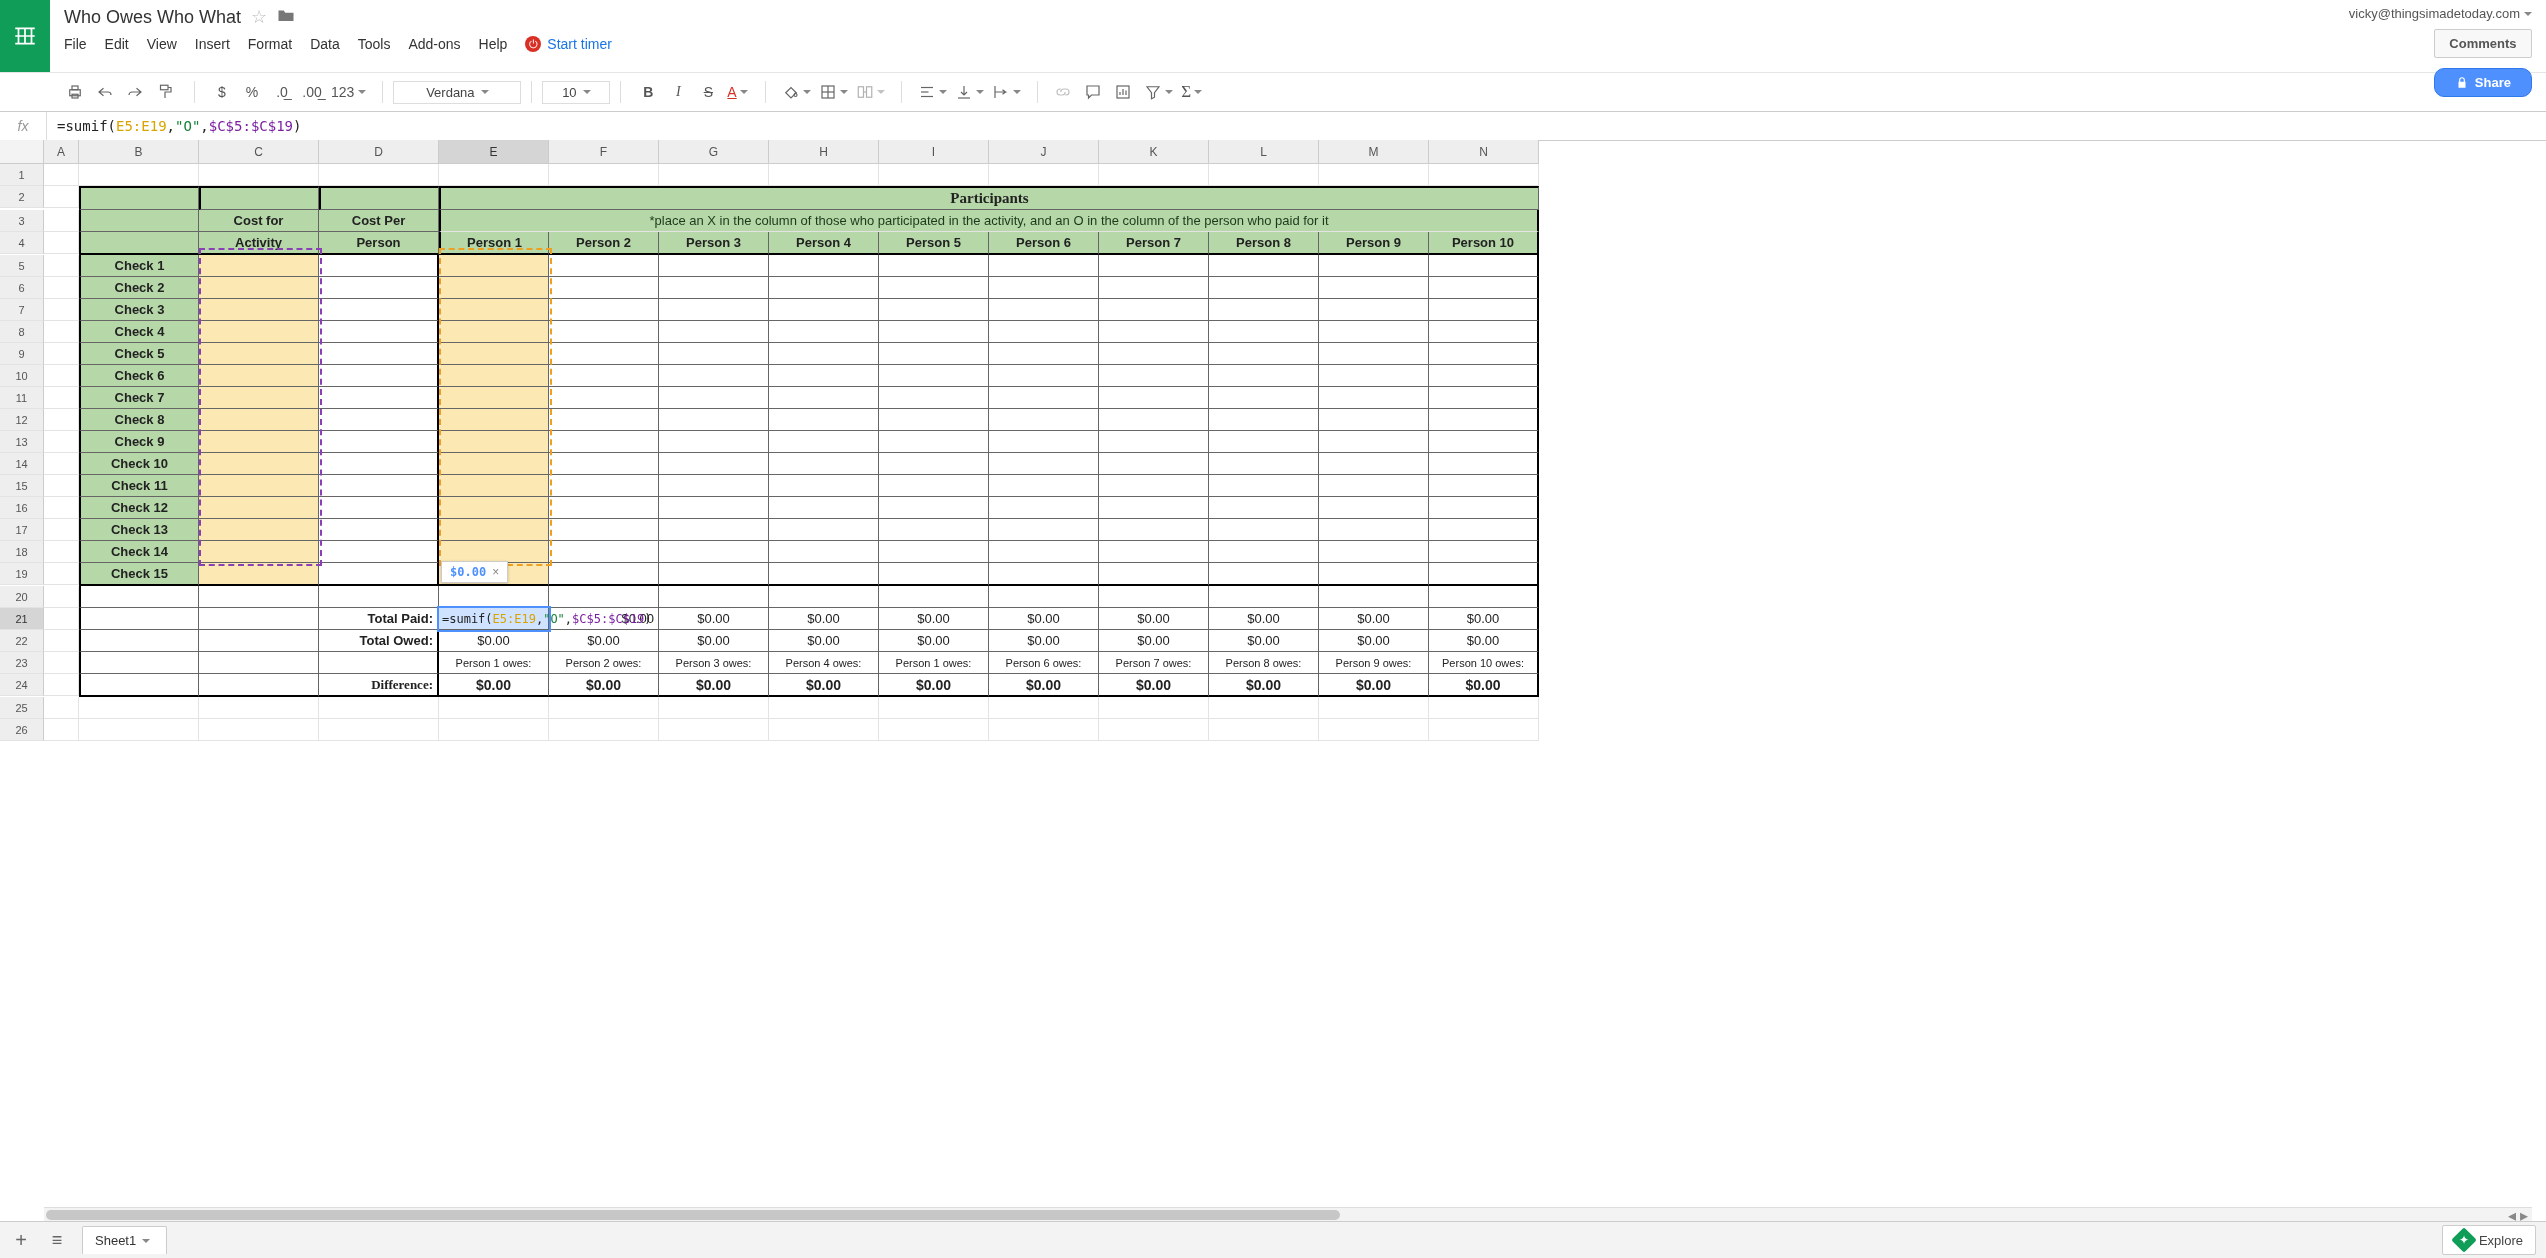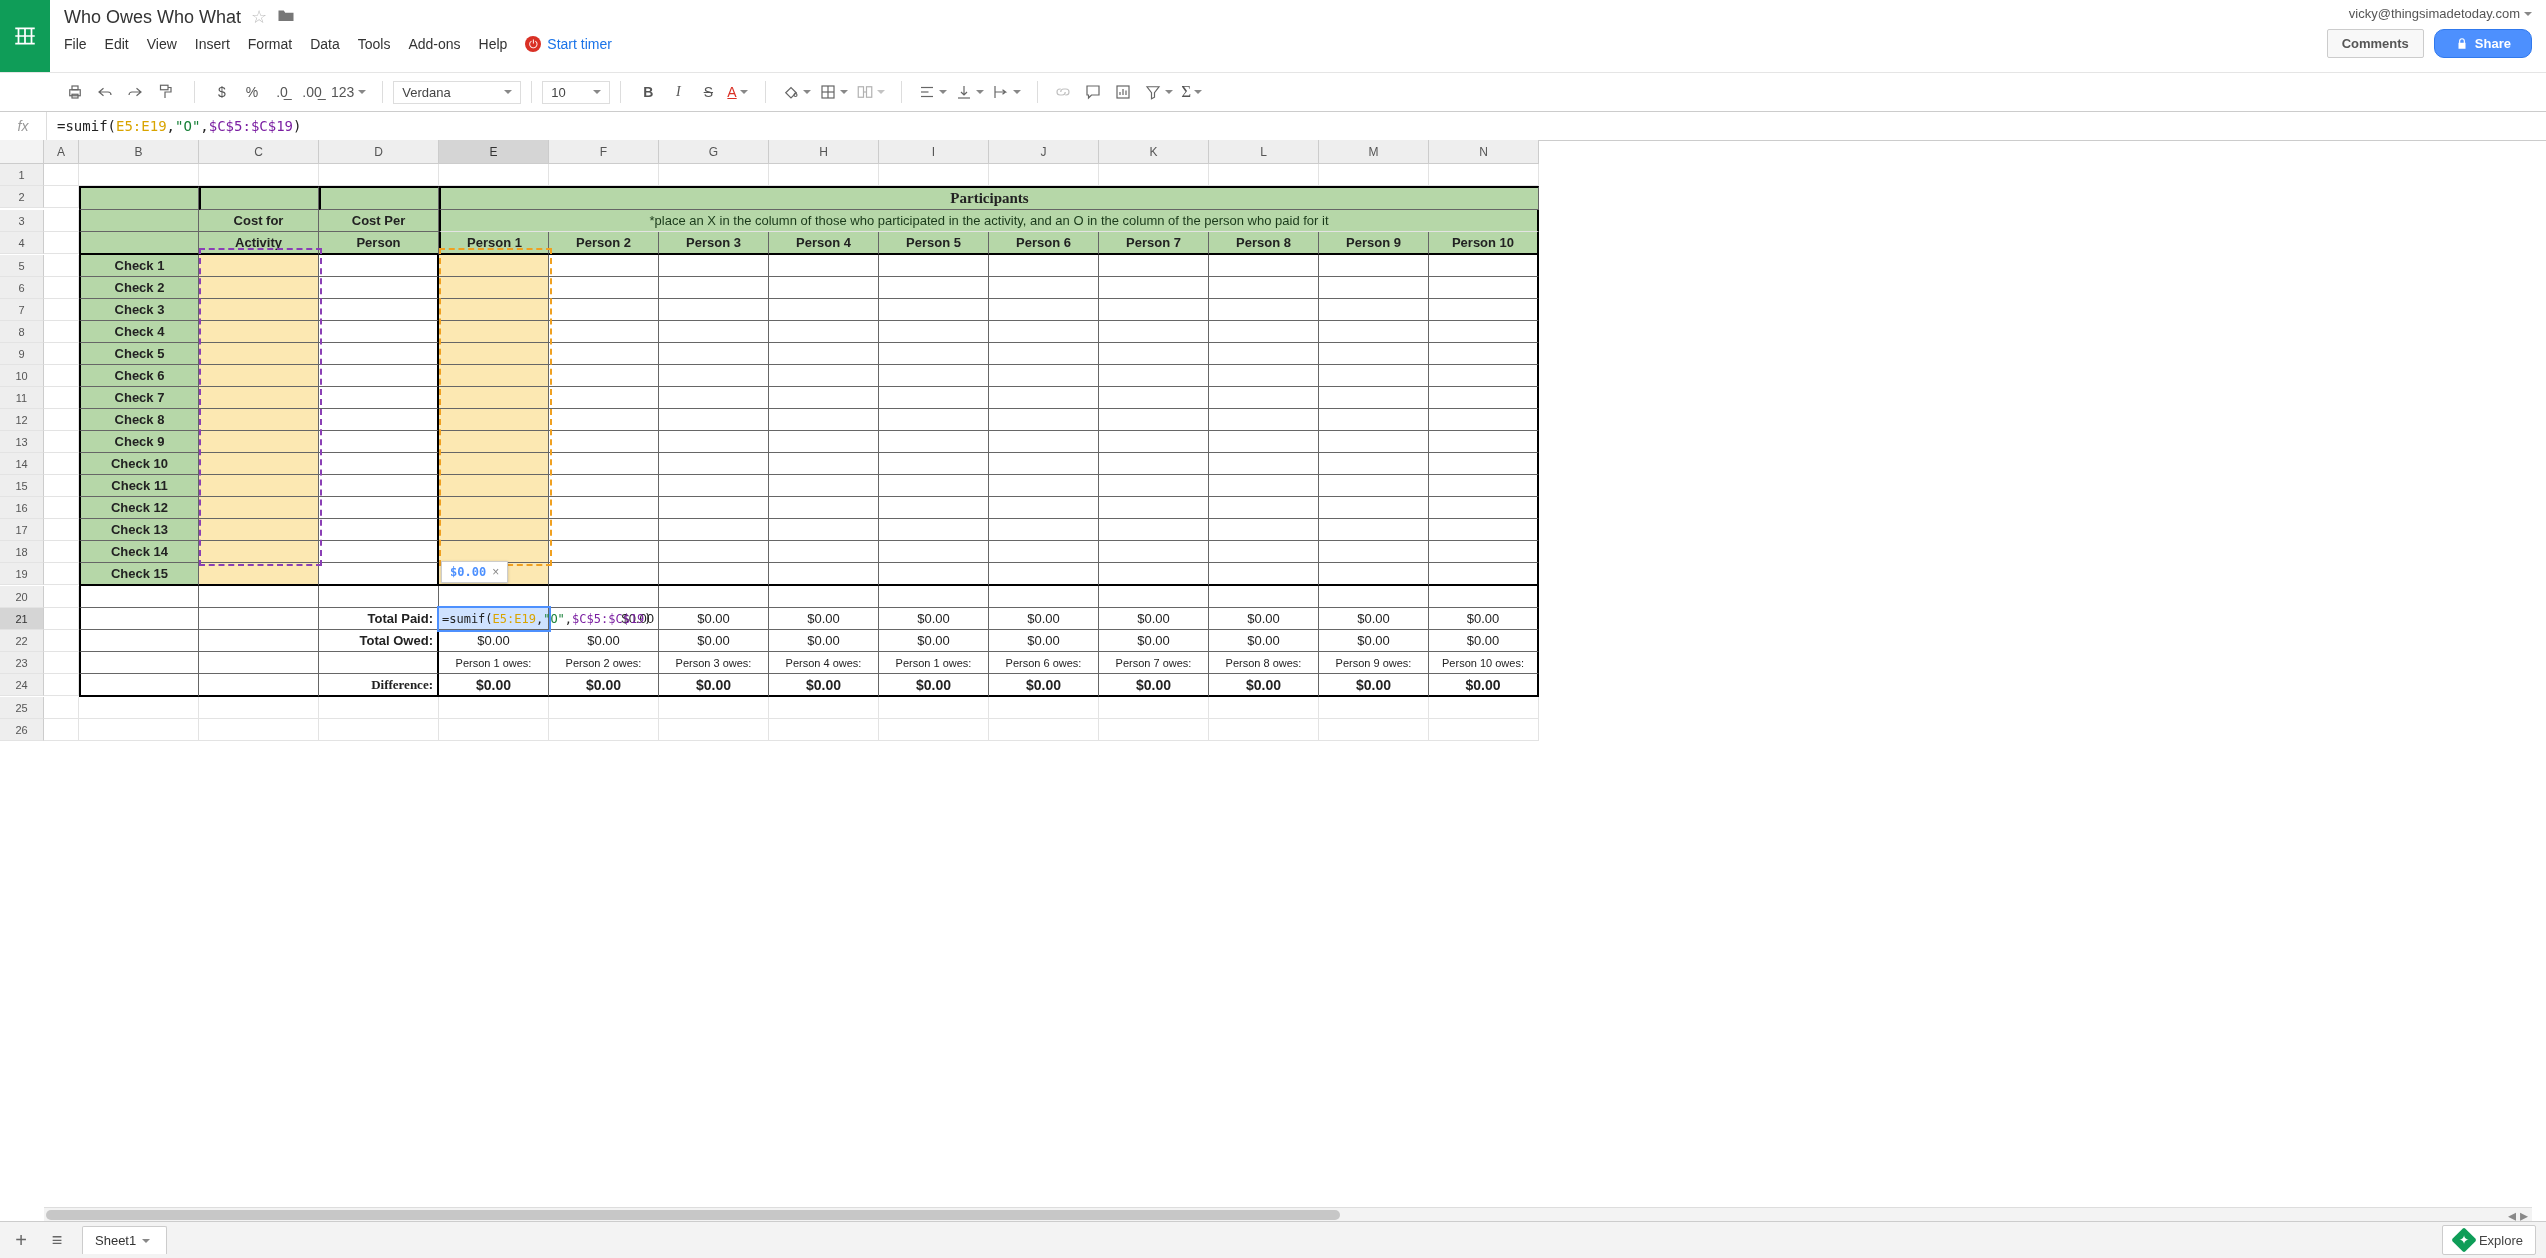--- a/index.html
+++ b/index.html
@@ -41,21 +41,21 @@
   .timer-dot {
     width: 16px; height: 16px; border-radius: 50%;
     background: #d93025; color: #fff; font-size: 11px; line-height: 16px; text-align: center;
   }
 
   .title-right {
     display: flex; flex-direction: column; align-items: flex-end;
     padding: 6px 14px 0 0; gap: 8px;
   }
   .user-email { font-size: 13px; color: #555; display: flex; align-items: center; gap: 4px; }
-  .right-buttons { display: flex; gap: 10px; align-items: center; }
+  .right-buttons { display: flex; gap: 10px; align-items: center; flex-direction: column; }
   .btn-comments {
     border: 1px solid #ccc; background: #f8f8f8; padding: 6px 14px;
     font-size: 13px; border-radius: 2px; font-weight: bold; color: #555;
   }
   .btn-share {
     background: #4d90fe; color: #fff; border: 1px solid #3079ed;
     padding: 6px 20px; font-size: 13px; border-radius: 10px; font-weight: bold;
     display: flex; align-items: center; gap: 6px;
   }
 
@@ -71,21 +71,21 @@
     font-size: 14px;
   }
   .toolbar .tb-group { display: flex; align-items: center; gap: 8px; padding: 0 6px; }
   .toolbar .sep { width: 1px; height: 22px; background: #ddd; margin: 0 6px; }
   .tb-btn { min-width: 22px; text-align: center; cursor: pointer; color: #555; }
   .tb-icon-svg { width: 18px; height: 18px; display: block; }
   .tb-icon-svg path, .tb-icon-svg line, .tb-icon-svg rect, .tb-icon-svg polyline, .tb-icon-svg circle { stroke: #666; stroke-width: 1.6; fill: none; }
   .tb-drop {
     border: 1px solid #ddd; padding: 3px 8px;
     display: flex; align-items: center; gap: 6px; font-size: 13px; color: #444;
-    min-width: 80px; justify-content: space-between;
+    min-width: 80px; justify-content: center;
   }
   .tb-drop.font { min-width: 110px; }
   .tb-drop.size { min-width: 50px; }
   .caret { border-top: 4px solid #888; border-left: 4px solid transparent; border-right: 4px solid transparent; }
   .tb-u { text-decoration: underline; color:#d93025; }
 
   
   .formula-bar {
     height: 28px; display: flex; align-items: center;
     border-bottom: 1px solid #ccc; font-size: 14px;

